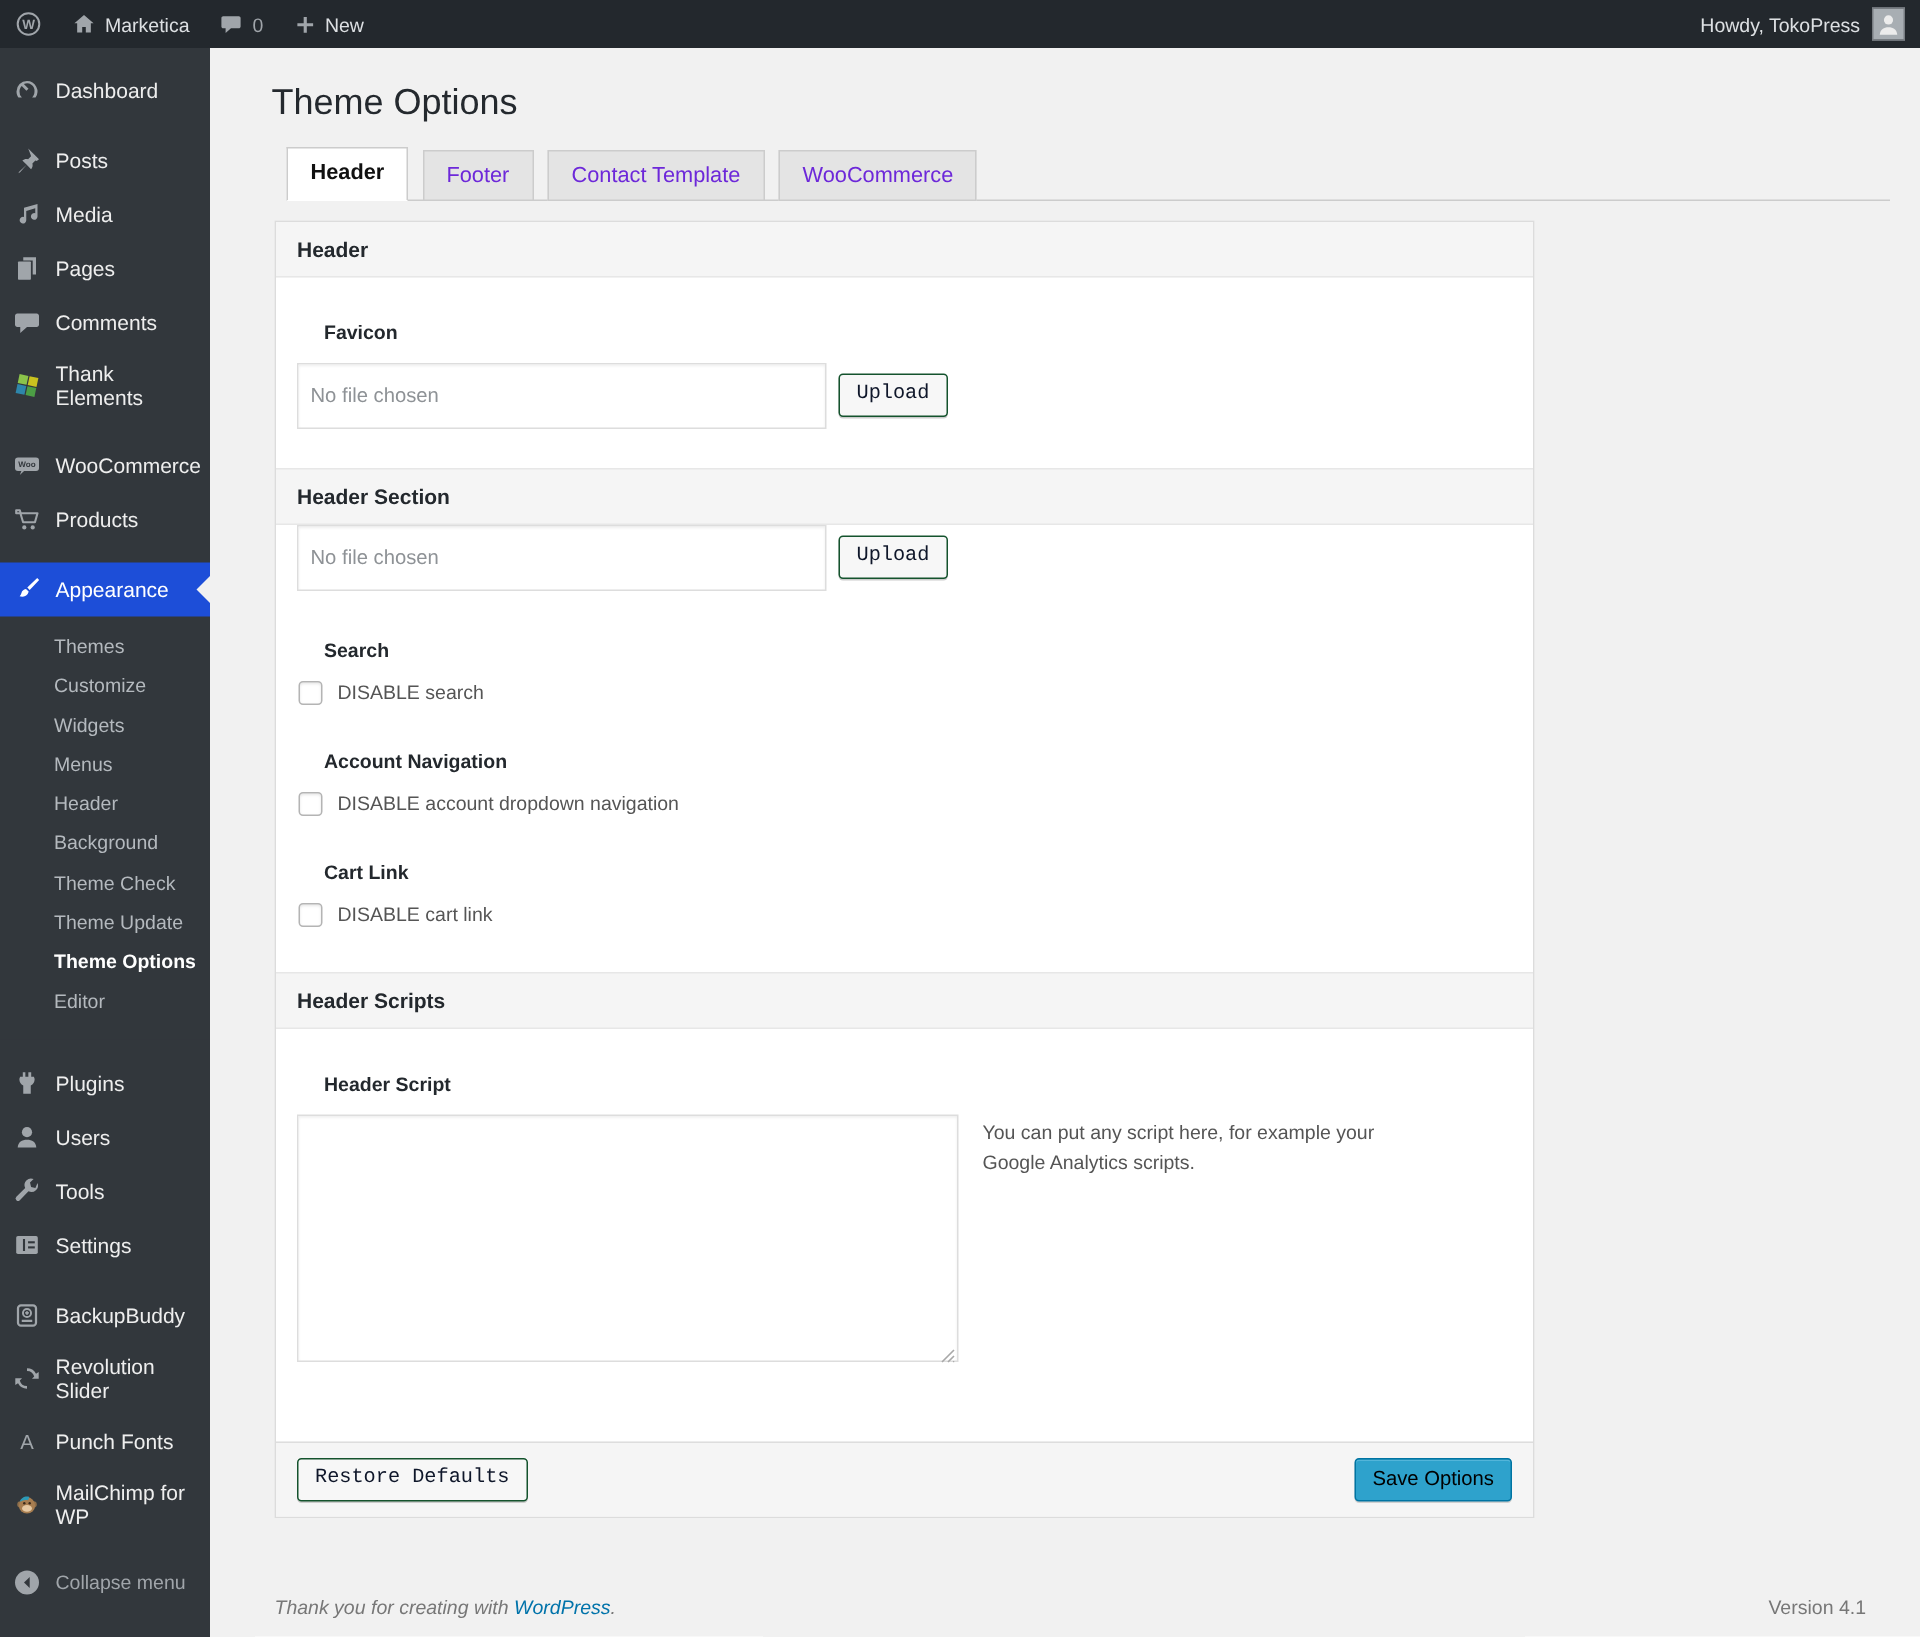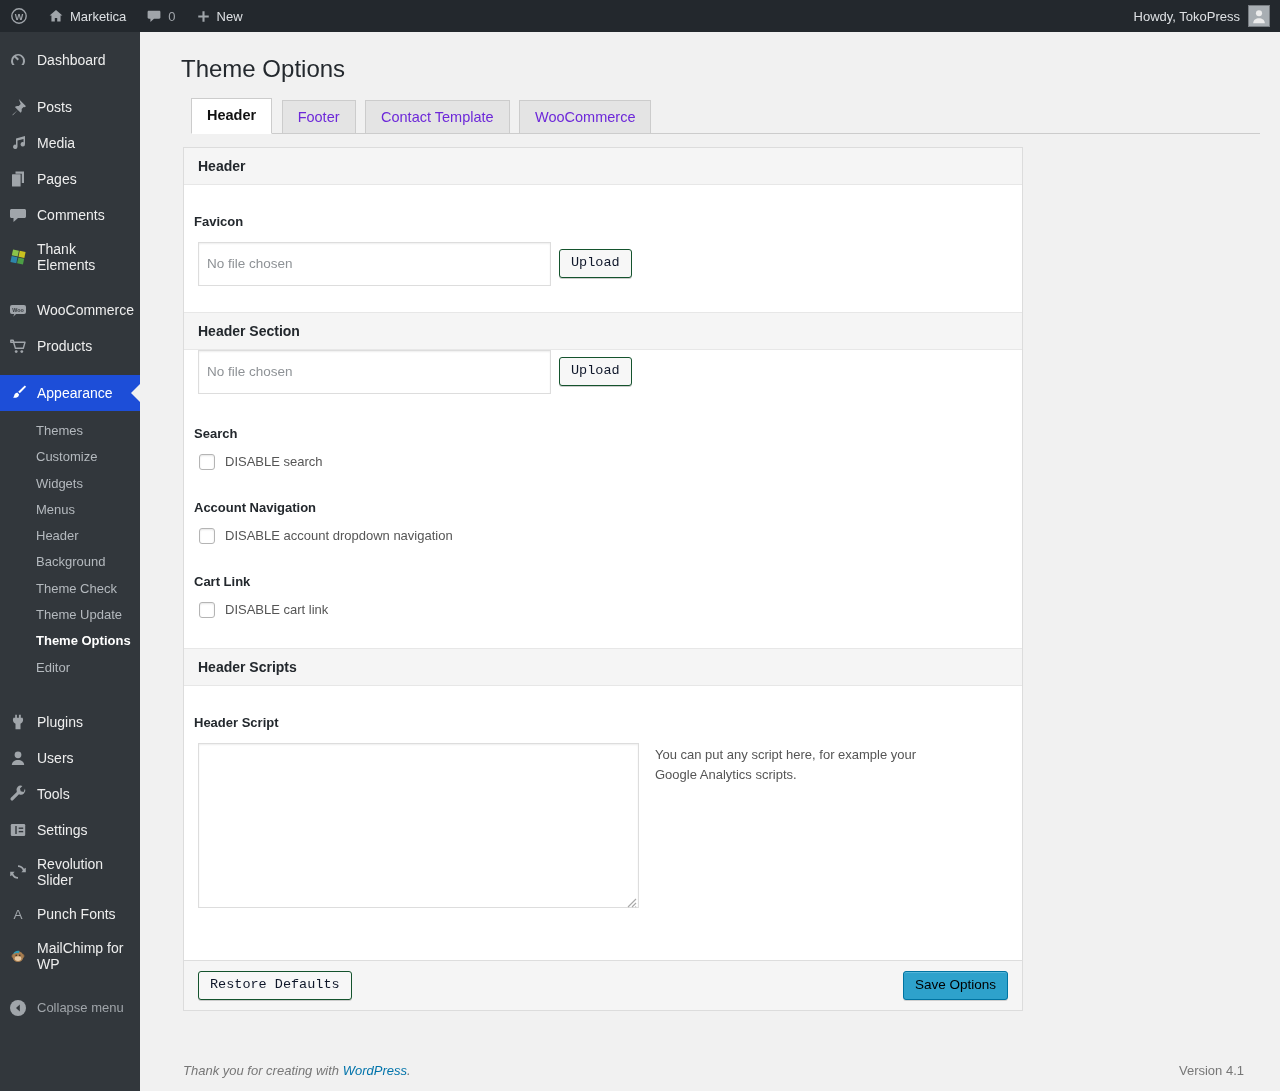--- a/index.html
+++ b/index.html
@@ -62,21 +62,21 @@
   .nav-tab.active { background:#ffffff; border-bottom:1px solid #fff; color:#111; font-weight:700; padding-bottom:10px; }
 
   
   .panel { margin:13px 0 0 2px; width:840px; background:#fff; border:1px solid #dcdcdc; }
   .section-header {
     background:#f5f5f5; border-bottom:1px solid #e7e7e7; padding:10px 14px;
     font-size:14px; font-weight:700; color:#23282d;
   }
   .section-header + * { border-top:0; }
   .section-header.mid { border-top:1px solid #e7e7e7; }
-  .field-label { font-size:13px; font-weight:700; color:#23282d; margin:29px 10px 13px; }
+  .field-label { font-size:13px; font-weight:700; color:#23282d; margin:29px 32px 13px; }
   .file-row { display:flex; align-items:center; gap:8px; margin:0 14px 26px; }
   .text-input {
     width:353px; height:44px; border:1px solid #ddd; background:#fff; padding:0 8px;
     font-size:13.5px; color:#32373c; box-shadow:inset 0 1px 2px rgba(0,0,0,.07);
     font-family:"Liberation Sans","DejaVu Sans",sans-serif;
   }
   .text-input::placeholder { color:#8e9296; opacity:1; }
   .btn {
     display:inline-block; border-radius:3px; font-size:13.5px; padding:5px 11px; cursor:pointer;
     font-family:"Liberation Sans","DejaVu Sans",sans-serif; line-height:1.25;
@@ -308,20 +308,32 @@
         <svg width="20" height="20" viewBox="0 0 20 20">
             <rect x="2.8" y="4" width="14.4" height="12" rx="1.2" fill="currentColor"></rect>
             <line x1="8" y1="6" x2="8" y2="14" stroke="#32373c" stroke-width="1.4"></line>
             <line x1="10.7" y1="8.2" x2="15.2" y2="8.2" stroke="#32373c" stroke-width="1.4"></line>
             <line x1="10.7" y1="11.6" x2="15.2" y2="11.6" stroke="#32373c" stroke-width="1.4"></line>
           </svg>
       </span>
       <span>Settings</span>
     </li>
 
+    <li class="menu-item group-start">
+      <span class="menu-icon">
+        <svg width="20" height="20" viewBox="0 0 20 20">
+            <rect x="4" y="3.2" width="12" height="13.6" rx="2" fill="none" stroke="currentColor" stroke-width="1.5"></rect>
+            <circle cx="10" cy="8.3" r="2.7" fill="none" stroke="currentColor" stroke-width="1.3"></circle>
+            <line x1="10" y1="7.1" x2="10" y2="9.5" stroke="currentColor" stroke-width="1.2"></line>
+            <line x1="8.8" y1="8.3" x2="11.2" y2="8.3" stroke="currentColor" stroke-width="1.2"></line>
+            <line x1="6.5" y1="13.6" x2="13.5" y2="13.6" stroke="currentColor" stroke-width="1.4"></line>
+          </svg>
+      </span>
+      <span>BackupBuddy</span>
+    </li>
 
     <li class="menu-item">
       <span class="menu-icon">
         <svg width="20" height="20" viewBox="0 0 20 20" fill="currentColor">
             <path d="M10 3.2a6.8 6.8 0 0 1 6 3.6l1.8-1.1v4.5h-4.5l1.5-1.5A5 5 0 0 0 10 5V3.2z"></path>
             <path d="M10 16.8a6.8 6.8 0 0 1-6-3.6l-1.8 1.1V9.8h4.5L5.2 11.3A5 5 0 0 0 10 15v1.8z"></path>
           </svg>
       </span>
       <span>Revolution Slider</span>
     </li>

